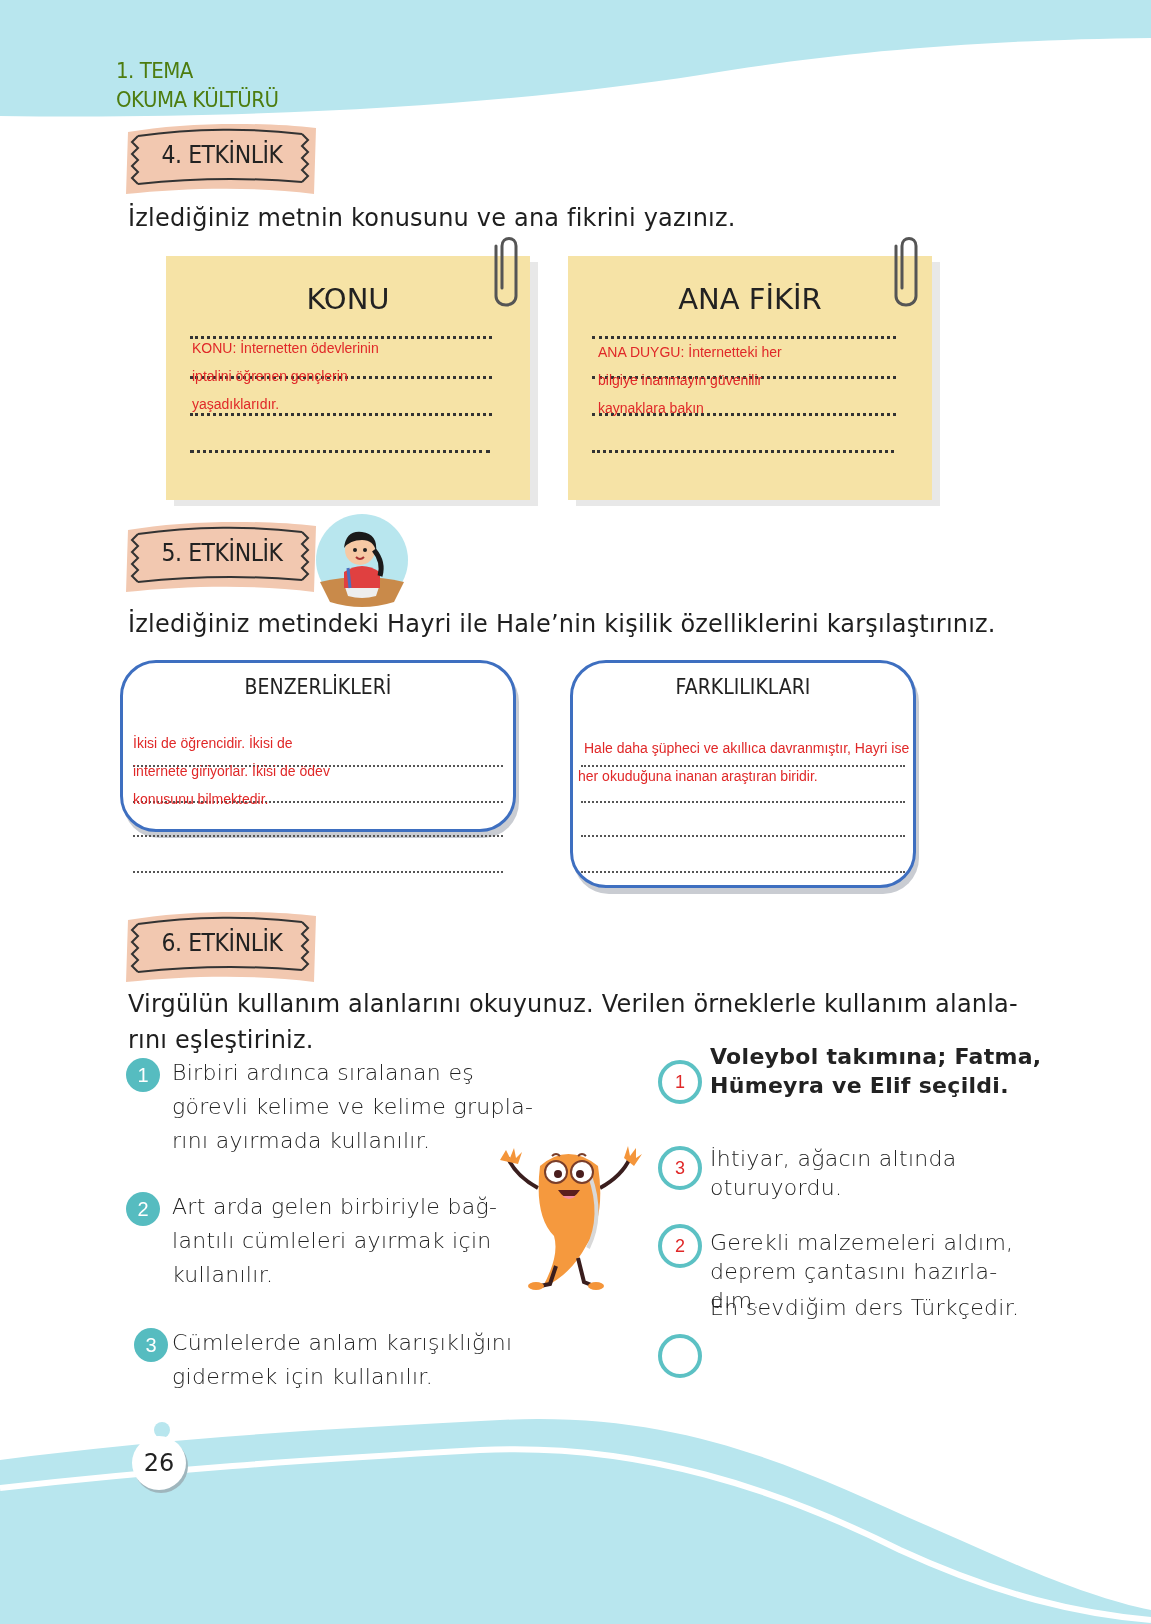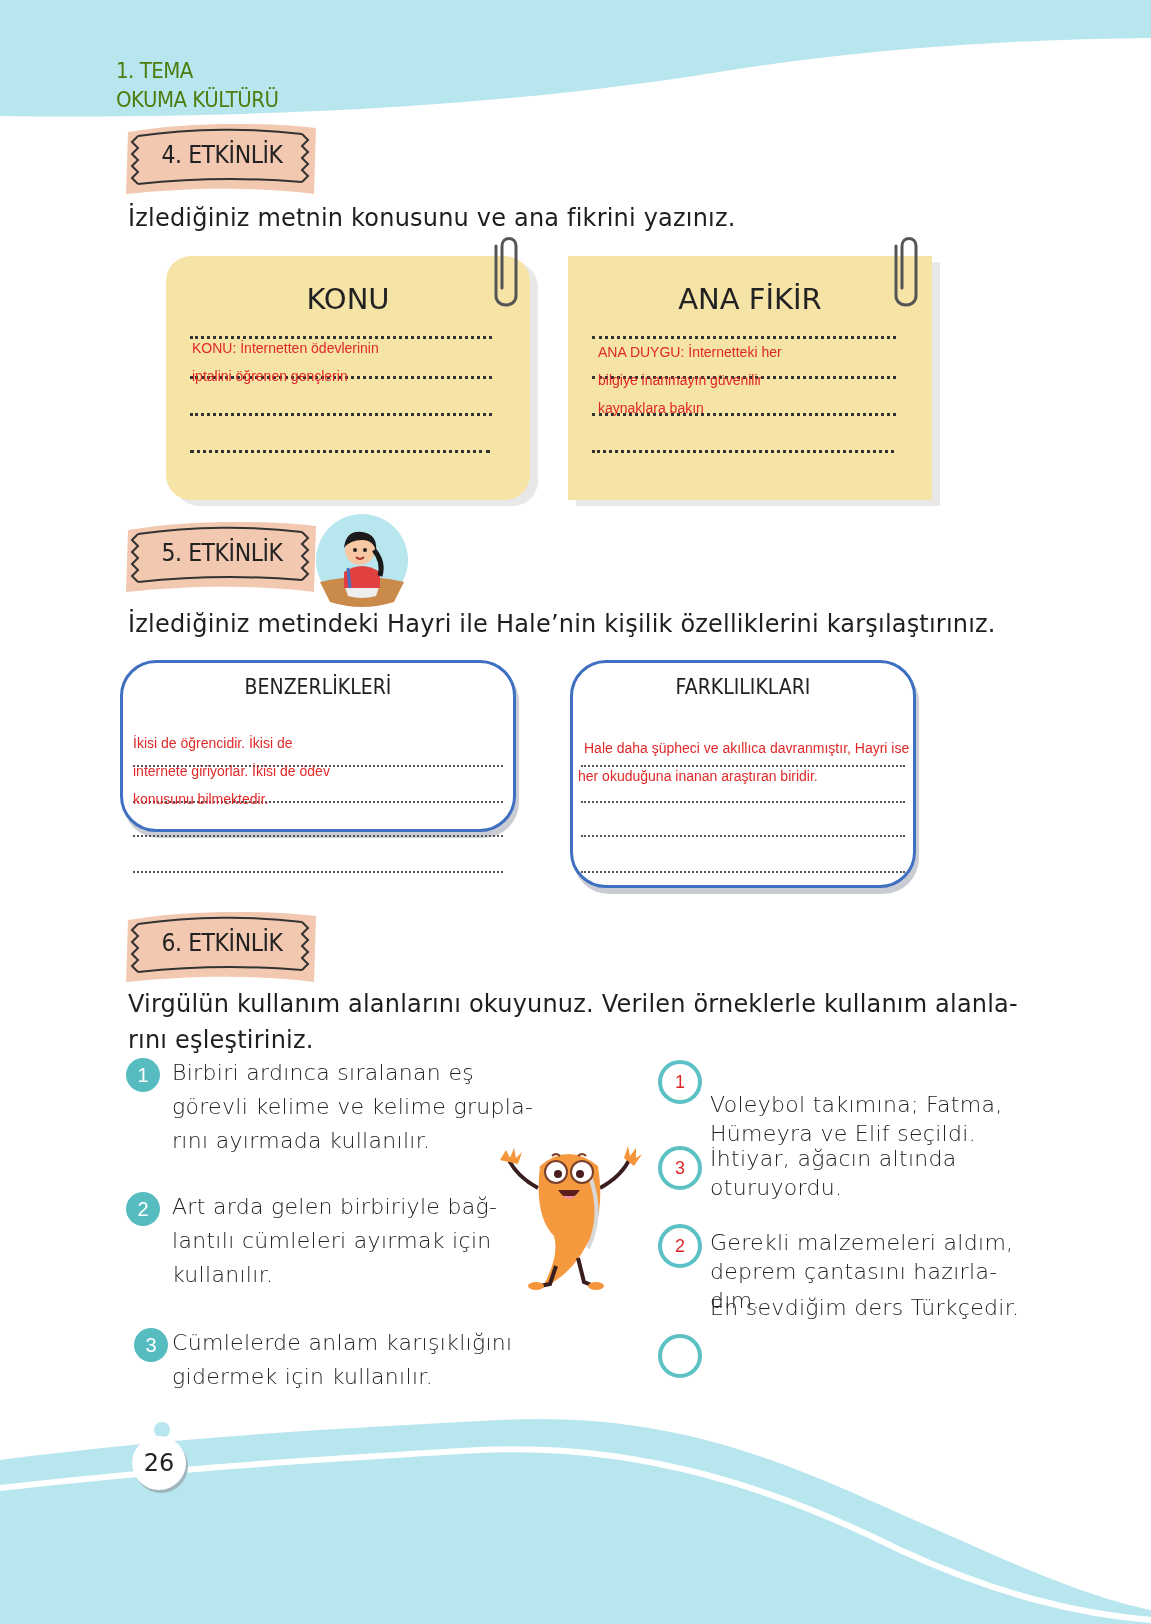--- a/index.html
+++ b/index.html
@@ -58,29 +58,30 @@
     <path d="M14,14 C70,6 130,6 178,12" stroke="#333" stroke-width="2" fill="none"></path>
     <path d="M14,62 C70,56 130,56 178,60" stroke="#333" stroke-width="2" fill="none"></path>
     <path d="M14,14 l-6,6 l6,6 l-6,6 l6,6 l-6,6 l6,6 l-6,6 l6,6" stroke="#333" stroke-width="2" fill="none"></path>
     <path d="M178,12 l6,6 l-6,6 l6,6 l-6,6 l6,6 l-6,6 l6,6 l-6,6" stroke="#333" stroke-width="2" fill="none"></path>
   </svg>
   <div class="badge-label">4. ETKİNLİK</div>
 </div>
 
 <div class="abs instruction" style="left:128px; top:204px;">İzlediğiniz metnin konusunu ve ana fikrini yazınız.</div>
 
-<div class="abs note" style="left:166px; top:256px; width:364px; height:244px;border-radius:25px;">
+<div class="abs note" style="left:166px; top:256px; width:364px; height:244px;">
   <div class="note-title">KONU</div>
   <div class="dots" style="left:24px; right:38px; top:80px;"></div>
   <div class="dots" style="left:24px; right:38px; top:120px;"></div>
   <div class="dots" style="left:24px; right:38px; top:157px;"></div>
   <div class="dots" style="left:24px; right:40px; top:194px;"></div>
   <div class="abs red" style="left:26px; top:78px;">
     <div>KONU: İnternetten ödevlerinin</div>
     <div>iptalini öğrenen gençlerin</div>
+    <div>yaşadıklarıdır.</div>
   </div>
 </div>
 <svg class="abs" style="left:492px; top:236px;" width="30" height="76" viewBox="0 0 30 76">
   <path d="M4,10 V60 C4,72 24,72 24,60 V10 C24,0 10,0 10,10 V52" stroke="#555" stroke-width="3" fill="none" stroke-linecap="round"></path>
 </svg>
 
 <div class="abs note" style="left:568px; top:256px; width:364px; height:244px;">
   <div class="note-title">ANA FİKİR</div>
   <div class="dots" style="left:24px; right:36px; top:80px;"></div>
   <div class="dots" style="left:24px; right:36px; top:120px;"></div>
@@ -199,21 +200,21 @@
   <path d="M82,20 Q86,16 90,20" stroke="#7a3e2a" stroke-width="2" fill="none"></path>
   <path d="M62,54 Q73,70 84,54 Z" fill="#5a1e1e"></path>
   <path d="M66,60 Q73,66 80,60" fill="#f08aa0"></path>
   <path d="M60,130 L54,148 L44,150" stroke="#3a1e1e" stroke-width="4" fill="none"></path>
   <path d="M82,122 L88,146 L98,150" stroke="#3a1e1e" stroke-width="4" fill="none"></path>
   <ellipse cx="40" cy="150" rx="8" ry="4" fill="#f4953a"></ellipse>
   <ellipse cx="100" cy="150" rx="8" ry="4" fill="#f4953a"></ellipse>
 </svg>
 
 <div class="abs num-ring" style="left:658px; top:1060px;">1</div>
-<div class="abs item-text item-text-tight" style="left:710px; top:1090px;">
+<div class="abs item-text item-text-tight" style="left:710px; top:1042px;font-weight:bold;">
   <div>Voleybol takımına; Fatma,</div>
   <div>Hümeyra ve Elif seçildi.</div>
 </div>
 
 <div class="abs num-ring" style="left:658px; top:1146px;">3</div>
 <div class="abs item-text item-text-tight" style="left:710px; top:1144px;">
   <div>İhtiyar, ağacın altında</div>
   <div>oturuyordu.</div>
 </div>
 

